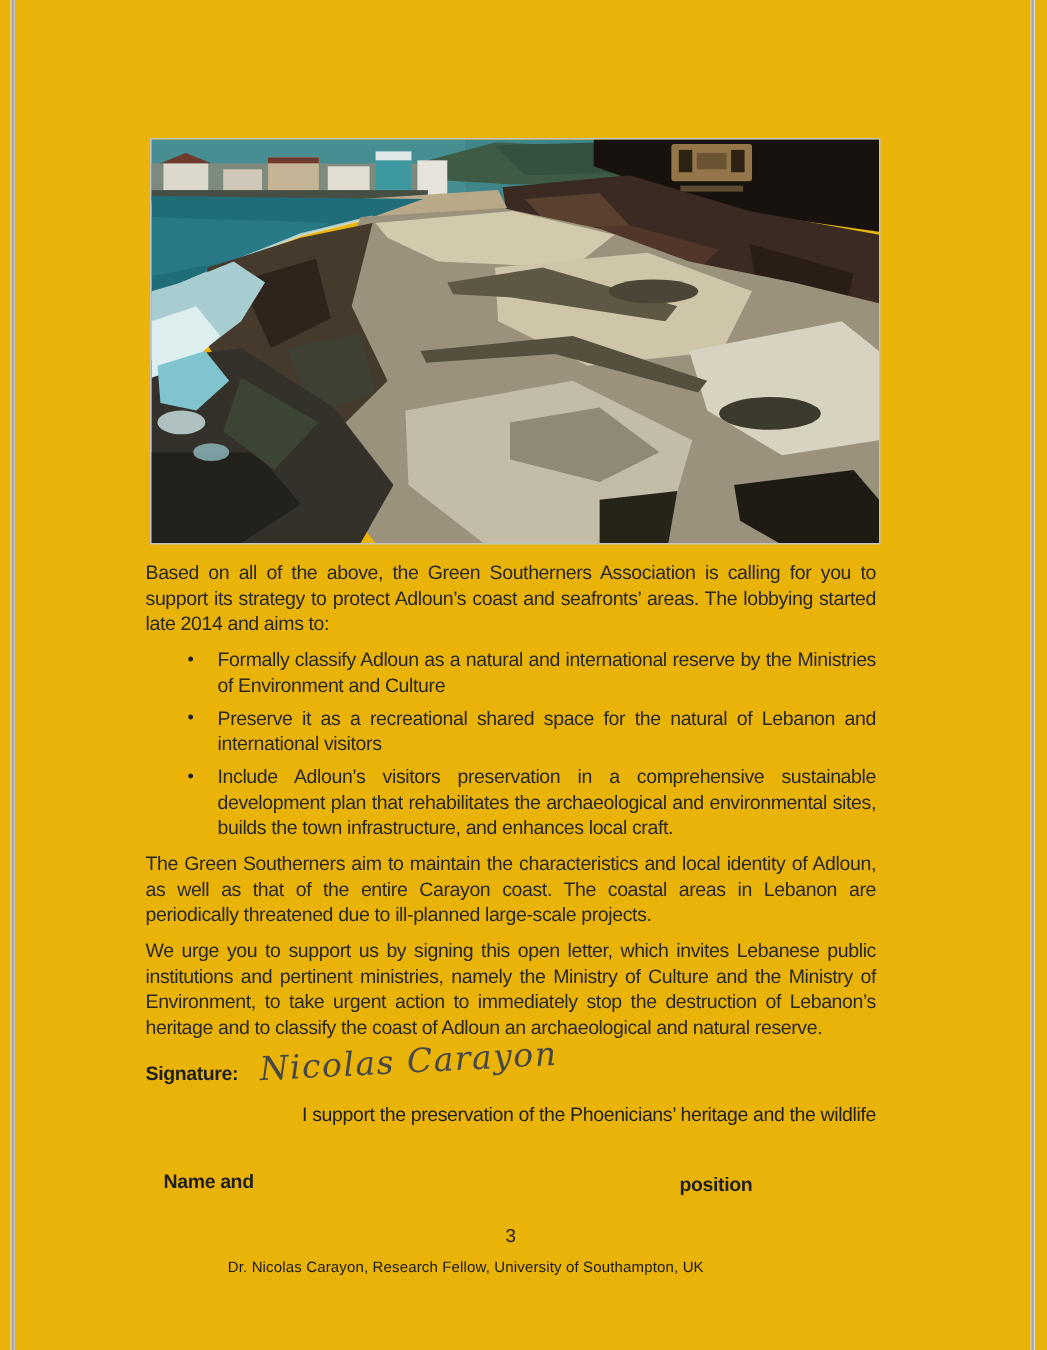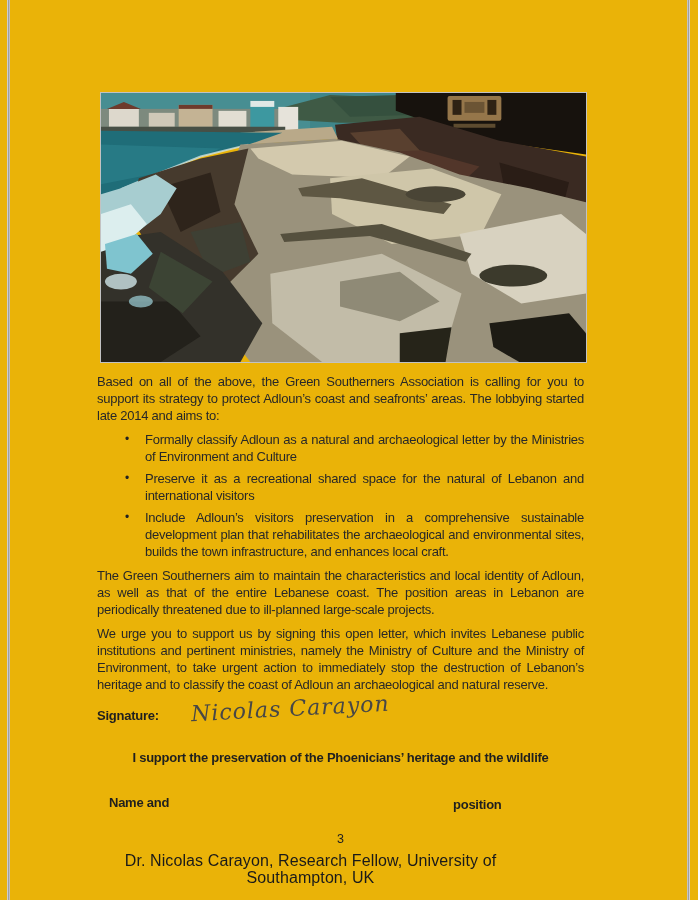--- a/index.html
+++ b/index.html
@@ -13,29 +13,29 @@
   .photo svg{display:block;width:100%;height:100%;}
 
   .column{position:absolute;left:97px;top:373px;width:487px;color:#282828;
           font-size:13px;line-height:17px;letter-spacing:-0.25px;}
   p.body{margin:0 0 7px;text-align:justify;}
   ul.goals{list-style:none;margin:4px 0 7px;padding:0;}
   ul.goals li{display:flex;margin:0 0 5px 28px;}
   ul.goals .dot{flex:0 0 20px;font-size:12px;line-height:17px;color:#222;}
   .goal-text{flex:1;text-align:justify;}
 
-  .sig-row{display:flex;align-items:flex-start;margin:6px 0 19px;height:30px;gap:18px;}
+  .sig-row{display:flex;align-items:flex-start;margin:6px 0 4px;height:30px;}
   .sig-label{font-weight:bold;color:#1f1f1f;padding-top:7px;}
   .sig-script{font-family:"DejaVu Serif",serif;font-style:italic;font-size:22px;color:#474747;
               margin-left:14px;transform:rotate(-3deg);letter-spacing:1px;white-space:nowrap;}
-  .support{font-weight:bold;color:#1f1f1f;margin:0 0 28px;text-align:center;}
+  .support{font-weight:normal;color:#1f1f1f;margin:0 0 28px;text-align:right;}
   .name-row{position:relative;height:17px;margin-bottom:20px;font-weight:bold;color:#1f1f1f;padding-left:12px;}
   .name-row .position{position:absolute;left:356px;top:2px;}
   .page-num{text-align:center;font-size:12.5px;margin:0 0 4px;color:#222;letter-spacing:0;}
-  .footer{text-align:center;font-size:16px;color:#1a1a1a;letter-spacing:0.1px;padding-right:60px;}
+  .footer{text-align:center;font-size:10px;color:#1a1a1a;letter-spacing:0.1px;padding-right:60px;}
 </style>
 </head>
 <body>
 
 <div class="page">
   <div class="edge edge-left"></div>
   <div class="edge edge-right"></div>
 
   <div class="photo">
     <svg viewBox="0 0 487 271" preserveAspectRatio="none" aria-hidden="true">
@@ -117,33 +117,33 @@
       </g>
     </svg>
   </div>
 
   <div class="column">
     <p class="body">Based on all of the above, the Green Southerners Association is calling for you to support its strategy to protect Adloun’s coast and seafronts’ areas. The lobbying started late 2014 and aims to:</p>
 
     <ul class="goals">
       <li>
         <span class="dot">•</span>
-        <span class="goal-text">Formally classify Adloun as a natural and archaeological letter by the Ministries of Environment and Culture</span>
+        <span class="goal-text">Formally classify Adloun as a natural and international reserve by the Ministries of Environment and Culture</span>
       </li>
       <li>
         <span class="dot">•</span>
         <span class="goal-text">Preserve it as a recreational shared space for the natural of Lebanon and international visitors</span>
       </li>
       <li>
         <span class="dot">•</span>
         <span class="goal-text">Include Adloun’s visitors preservation in a comprehensive sustainable development plan that rehabilitates the archaeological and environmental sites, builds the town infrastructure, and enhances local craft.</span>
       </li>
     </ul>
 
-    <p class="body">The Green Southerners aim to maintain the characteristics and local identity of Adloun, as well as that of the entire Lebanese coast. The position areas in Lebanon are periodically threatened due to ill-planned large-scale projects.</p>
+    <p class="body">The Green Southerners aim to maintain the characteristics and local identity of Adloun, as well as that of the entire Carayon coast. The coastal areas in Lebanon are periodically threatened due to ill-planned large-scale projects.</p>
     <p class="body">We urge you to support us by signing this open letter, which invites Lebanese public institutions and pertinent ministries, namely the Ministry of Culture and the Ministry of Environment, to take urgent action to immediately stop the destruction of Lebanon’s heritage and to classify the coast of Adloun an archaeological and natural reserve.</p>
 
     <div class="sig-row">
       <span class="sig-label">Signature:</span>
       <span class="sig-script">Nicolas Carayon</span>
     </div>
 
     <p class="support">I support the preservation of the Phoenicians’ heritage and the wildlife</p>
 
     <div class="name-row">

